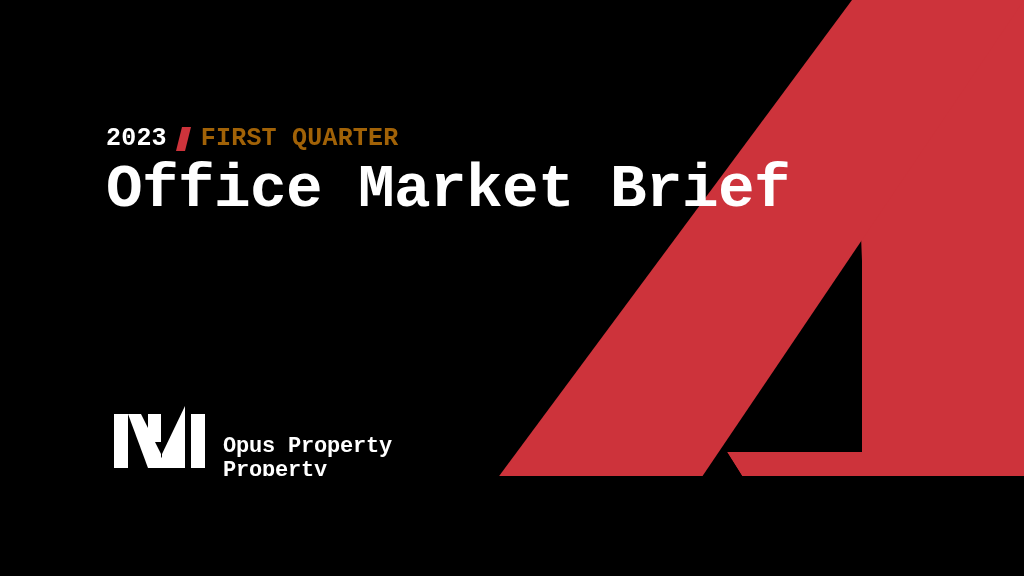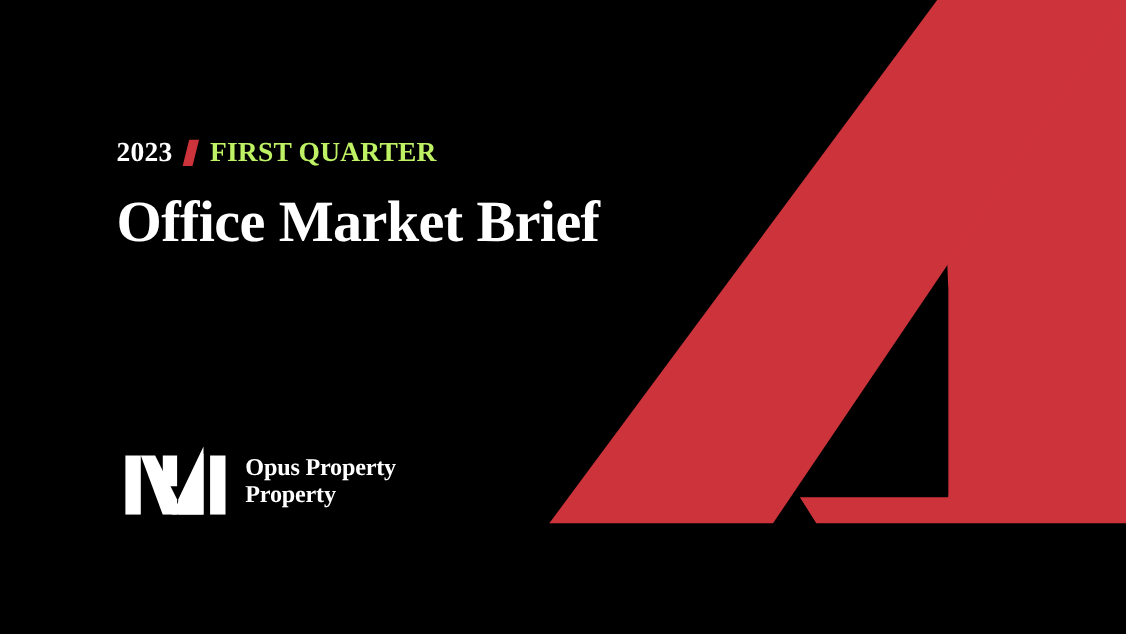--- a/index.html
+++ b/index.html
@@ -6,21 +6,21 @@
     margin: 0;
     padding: 0;
     background: #000000;
   }
   #page {
     position: relative;
     width: 1024px;
     height: 476px;
     background: #000000;
     overflow: hidden;
-    font-family: Liberation Serif, serif;
+    font-family: Liberation Mono, monospace;
   }
 
   
   #brand-a {
     position: absolute;
     inset: 0;
     width: 1024px;
     height: 576px;
     display: block;
   }
@@ -45,26 +45,26 @@
   #eyebrow .year { color: #ffffff; }
   #eyebrow .slash {
     display: inline-block;
     width: 9px;
     height: 24px;
     background: #cd333b;
     transform: skewX(-14deg);
     margin: 0 13px 0 12px;
     flex: none;
   }
-  #eyebrow .period { color: #bef264; }
+  #eyebrow .period { color: #a16207; }
 
   #headline {
-    margin-top: 24px;
+    margin-top: 7px;
     color: #ffffff;
-    font-size: 53px;
+    font-size: 61px;
     font-weight: bold;
     letter-spacing: -0.6px;
     line-height: 1.04;
     white-space: nowrap;
   }
 
   
   #logo-lockup {
     position: absolute;
     left: 112px;
@@ -74,21 +74,21 @@
     z-index: 5;
   }
   #nai-mark {
     display: block;
     width: 104px;
     height: 62px;
     flex: none;
   }
   #logo-wordmark {
     margin-left: 7px;
-    margin-top: 7px;
+    margin-top: 29px;
     color: #ffffff;
     font-size: 22px;
     font-weight: bold;
     line-height: 1.08;
     letter-spacing: -0.2px;
     white-space: nowrap;
   }
   #logo-wordmark div { display: block; }
 </style>
 </head>

